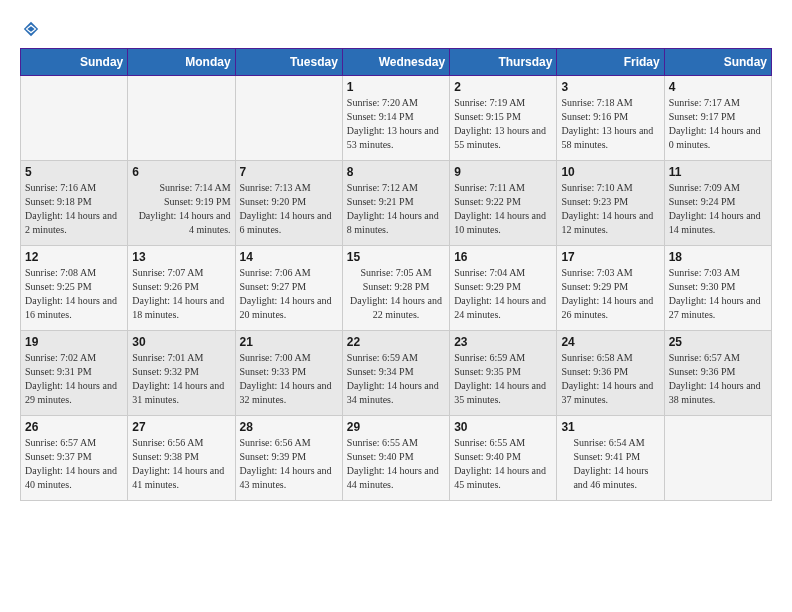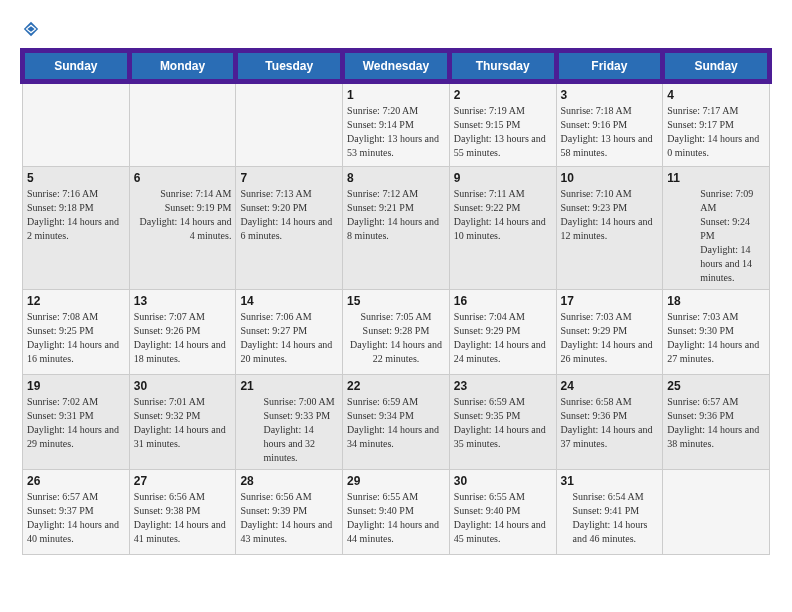--- a/index.html
+++ b/index.html
@@ -54,24 +54,24 @@
     }
     table {
       width: 100%;
       border-collapse: collapse;
       font-size: 11px;
     }
     thead tr th {
       background-color: #2a6db5;
       color: #fff;
       padding: 6px 4px;
-      text-align: center;
+      text-align: right;
       font-size: 12px;
       font-weight: bold;
-      border: 5px solid #4c1d95;
+      border: 1px solid #4c1d95;
     }
     tbody tr td {
       border: 1px solid #ccc;
       vertical-align: top;
       padding: 4px 4px;
       width: 14.28%;
       min-height: 80px;
       height: 85px;
     }
     tbody tr:nth-child(odd) {
@@ -188,21 +188,21 @@
 Daylight: 14 hours and 10 minutes.</div>
         </td>
         <td>
           <div class="day-number">10</div>
           <div class="day-info" style="white-space: pre-line;">Sunrise: 7:10 AM
 Sunset: 9:23 PM
 Daylight: 14 hours and 12 minutes.</div>
         </td>
         <td>
           <div class="day-number">11</div>
-          <div class="day-info" style="white-space: pre-line; margin-left: 33px;">Sunrise: 7:09 AM
+          <div class="day-info" style="white-space: pre-line;">Sunrise: 7:09 AM
 Sunset: 9:24 PM
 Daylight: 14 hours and 14 minutes.</div>
         </td>
       </tr>
       <tr>
         <td>
           <div class="day-number">12</div>
           <div class="day-info" style="white-space: pre-line;">Sunrise: 7:08 AM
 Sunset: 9:25 PM
 Daylight: 14 hours and 16 minutes.</div>
@@ -252,21 +252,21 @@
 Daylight: 14 hours and 29 minutes.</div>
         </td>
         <td>
           <div class="day-number">30</div>
           <div class="day-info" style="white-space: pre-line;">Sunrise: 7:01 AM
 Sunset: 9:32 PM
 Daylight: 14 hours and 31 minutes.</div>
         </td>
         <td>
           <div class="day-number">21</div>
-          <div class="day-info" style="white-space: pre-line; margin-left: 23px;">Sunrise: 7:00 AM
+          <div class="day-info" style="white-space: pre-line;">Sunrise: 7:00 AM
 Sunset: 9:33 PM
 Daylight: 14 hours and 32 minutes.</div>
         </td>
         <td>
           <div class="day-number">22</div>
           <div class="day-info" style="white-space: pre-line;">Sunrise: 6:59 AM
 Sunset: 9:34 PM
 Daylight: 14 hours and 34 minutes.</div>
         </td>
         <td>

